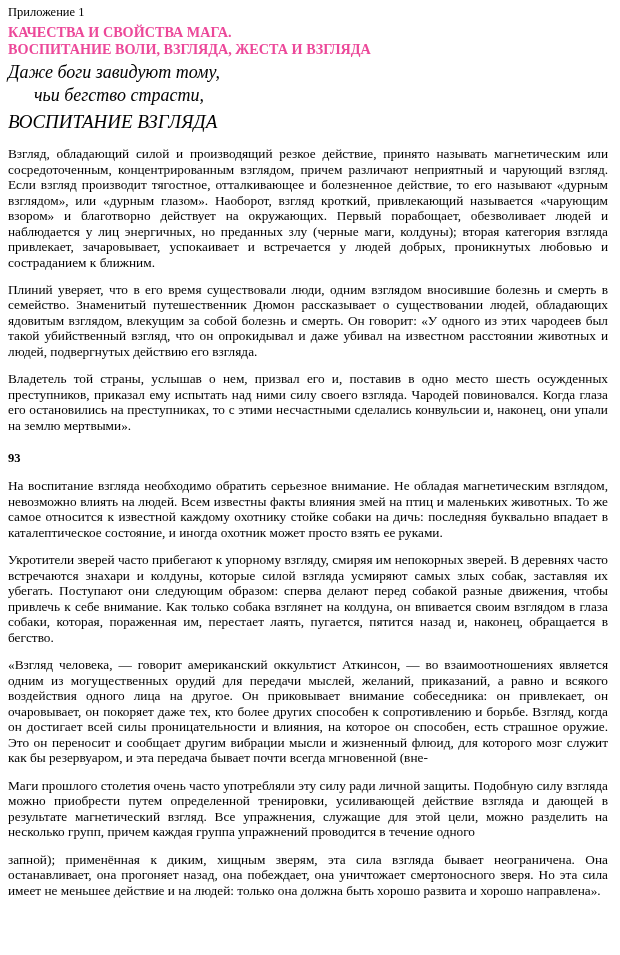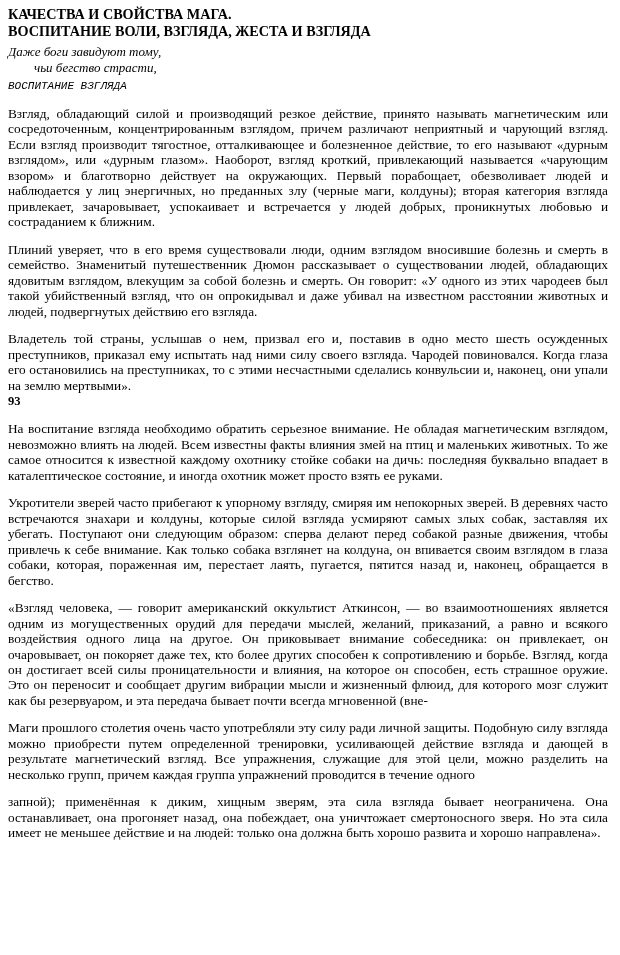--- a/index.html
+++ b/index.html
@@ -29,62 +29,62 @@
   }
   .title-block {
     margin: 0 0 2px 0;
   }
   .title-line {
     font-family: "Liberation Serif", serif;
     font-weight: bold;
     font-size: 14.2px;
     line-height: 1.22;
     margin: 0;
-    color: #000000;
+    color: #ec4899;
   }
   .epigraph {
     font-style: italic;
-    font-size: 13px;
+    font-size: 18px;
     line-height: 1.25;
     margin: 3px 0 0 0;
     padding-left: 0;
   }
   .epigraph div {
     margin: 0;
   }
   .epigraph .ep2 { padding-left: 26px; }
   .epigraph .ep3 { padding-left: 26px; }
   .section-head {
     font-style: italic;
-    font-size: 11px;
+    font-size: 19px;
     line-height: 1.25;
     margin: 4px 0 1px 0;
-    font-family: Liberation Mono, monospace;
   }
   p.body {
     font-size: 13.3px;
     line-height: 1.165;
     text-align: justify;
     margin: 12px 0 0 0;
     text-indent: 0;
     hyphens: auto;
     -webkit-hyphens: auto;
   }
   .pagenum {
     font-size: 12.6px;
     font-weight: bold;
     line-height: 1.2;
-    margin: 1px 0 1px 0;
+    margin: 18px 0 1px 0;
   }
 </style>
 </head>
 <body>
 
 <div class="page">
 
+  <div class="appendix">Приложение 1</div>
 
   <div class="title-block">
     <div class="title-line">КАЧЕСТВА И СВОЙСТВА МАГА.</div>
     <div class="title-line">ВОСПИТАНИЕ ВОЛИ, ВЗГЛЯДА, ЖЕСТА И ВЗГЛЯДА</div>
   </div>
 
   <div class="epigraph">
     <div class="ep1">Даже боги завидуют тому,</div>
     <div class="ep2">чьи бегство страсти,</div>
   </div>

